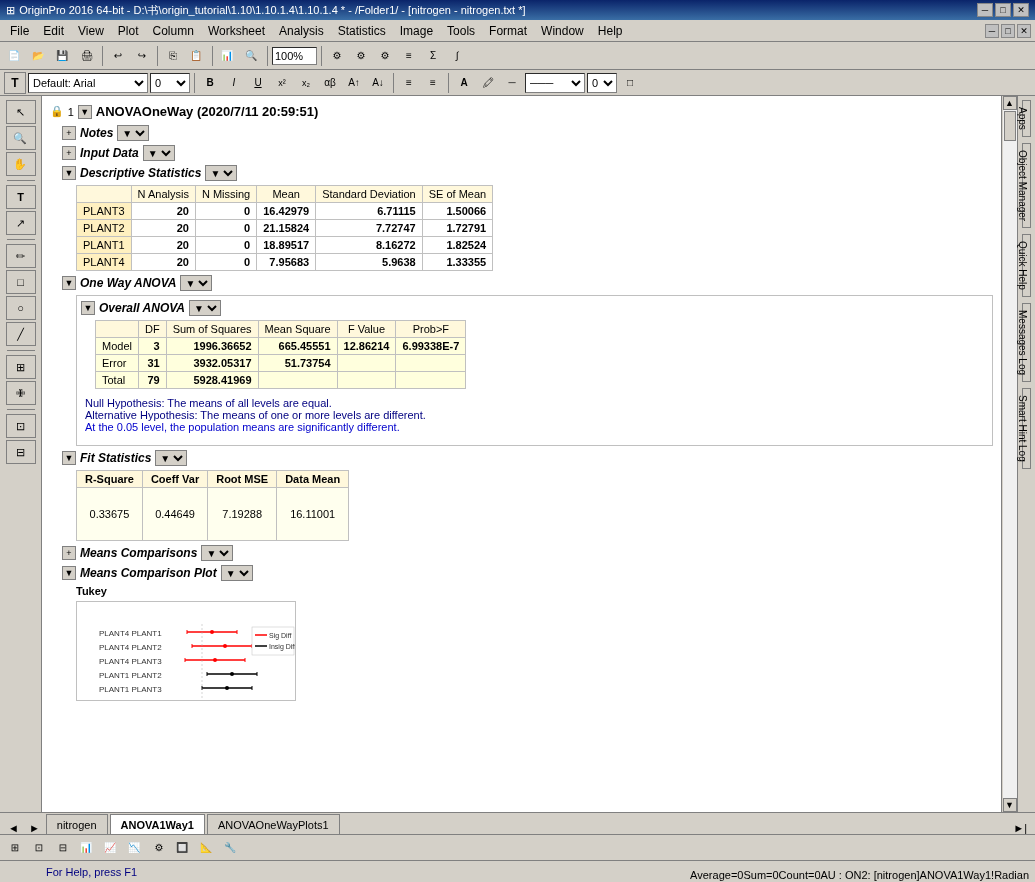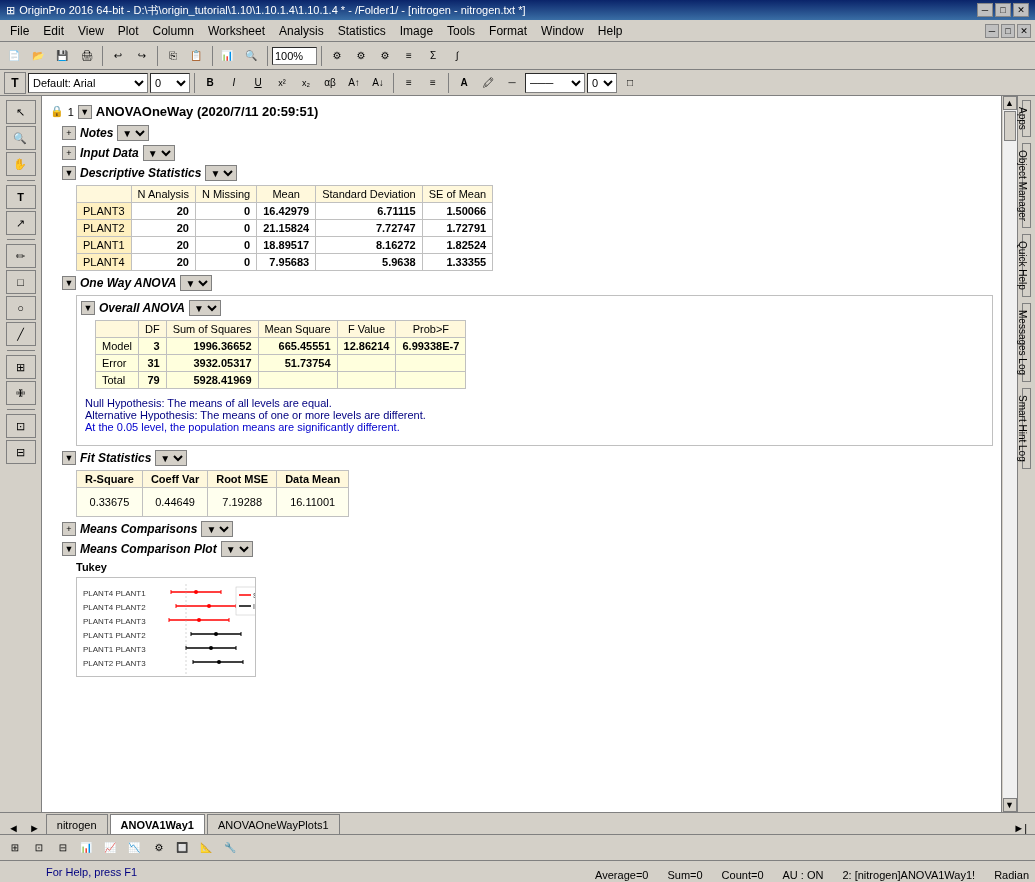--- a/index.html
+++ b/index.html
@@ -198,21 +198,21 @@
       font-size: 11px;
     }
     .fit-table th {
       background: #fff8dc;
       border: 1px solid #c0c0c0;
       padding: 2px 8px;
       text-align: center;
     }
     .fit-table td {
       border: 1px solid #c0c0c0;
-      padding: 8px 8px;
+      padding: 20px 8px;
       text-align: center;
       background: #ffffee;
     }
 
     
     .tab-bar {
       height: 22px;
       background: #d4d0c8;
       border-top: 1px solid #808080;
       display: flex;
@@ -241,40 +241,40 @@
       height: 22px;
       background: #d4d0c8;
       border-top: 1px solid #808080;
       display: flex;
       align-items: center;
       padding: 0 6px;
       font-size: 11px;
       justify-content: space-between;
     }
     .status-left { color: #000080; padding-left: 40px; }
-    .status-right { display: flex; gap: 19px; margin-top: 6px; }
+    .status-right { display: flex; gap: 0; margin-top: 6px; }
 
     
     .bottom-toolbar {
       height: 26px;
       background: #d4d0c8;
       border-top: 1px solid #808080;
       display: flex;
       align-items: center;
       padding: 0 4px;
       gap: 2px;
     }
 
     
     .tukey-plot {
       border: 1px solid #c0c0c0;
       background: white;
       margin: 4px 0;
-      padding: 4px;
-      width: 180px;
+      padding: 20px;
+      width: 220px;
       height: 100px;
       position: relative;
       overflow: hidden;
     }
     .apps-label {
       writing-mode: vertical-rl;
       font-size: 10px;
       padding: 6px 2px;
       border: 1px solid #808080;
       cursor: pointer;

